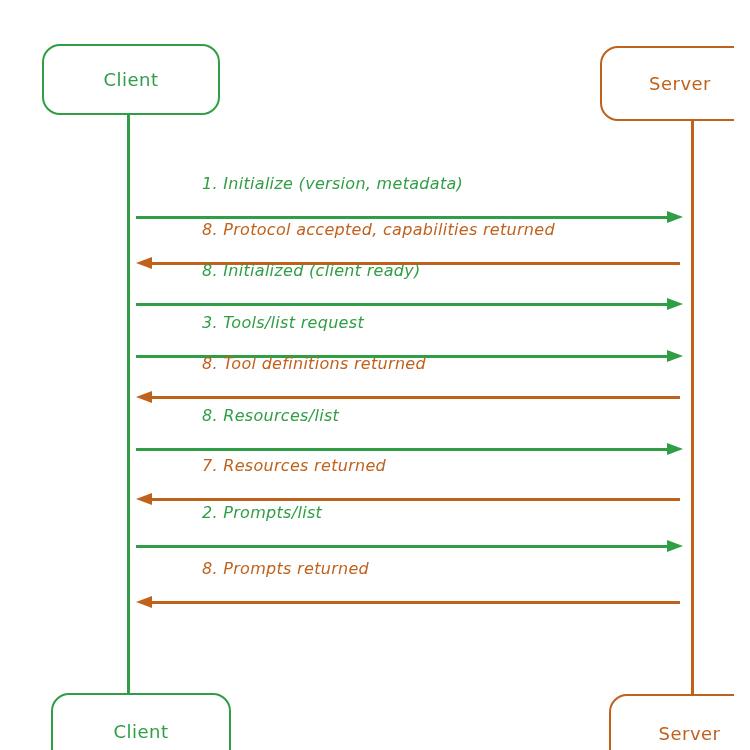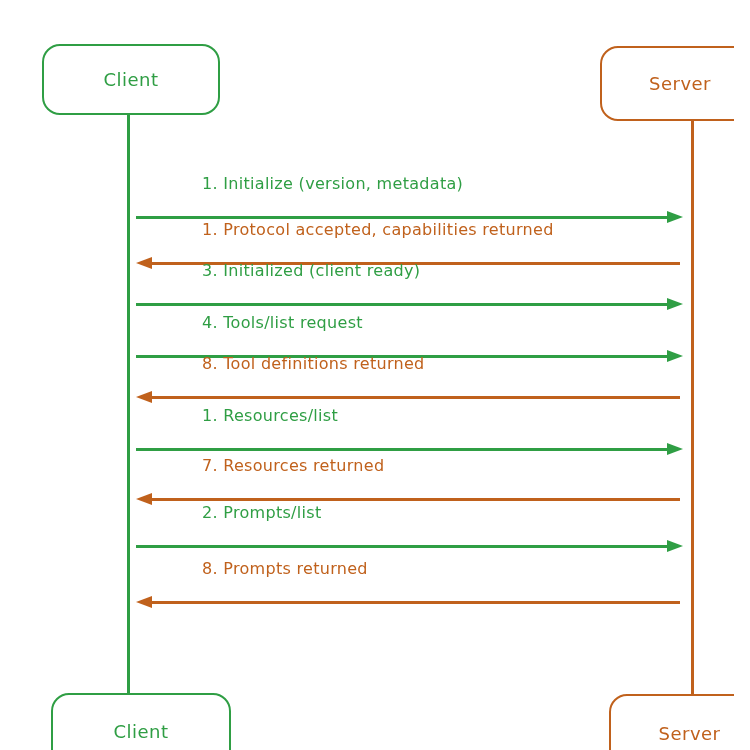--- a/index.html
+++ b/index.html
@@ -52,20 +52,21 @@
     width: 564px;
     height: 0;
   }
   .msg .label {
     position: absolute;
     left: 66px;
     bottom: 7px;
     white-space: nowrap;
     font-size: 16px;
     letter-spacing: 0.3px;
+    font-style: italic;
   }
   .msg .line {
     position: absolute;
     top: 0;
     height: 2.5px;
   }
   .msg .arrowhead {
     position: absolute;
     top: -5.5px;
     width: 0;
@@ -106,41 +107,41 @@
 
   <div class="lifeline client"></div>
   <div class="lifeline server"></div>
 
   <div class="msg to-server" style="top:176px">
     <span class="label">1. Initialize (version, metadata)</span>
     <div class="line"></div>
     <div class="arrowhead"></div>
   </div>
   <div class="msg to-client" style="top:222px">
-    <span class="label">1. Protocol accepted, capabilities returned</span>
+    <span class="label">8. Protocol accepted, capabilities returned</span>
     <div class="line"></div>
     <div class="arrowhead"></div>
   </div>
   <div class="msg to-server" style="top:263px">
-    <span class="label">3. Initialized (client ready)</span>
+    <span class="label">8. Initialized (client ready)</span>
     <div class="line"></div>
     <div class="arrowhead"></div>
   </div>
   <div class="msg to-server" style="top:315px">
-    <span class="label">4. Tools/list request</span>
+    <span class="label">3. Tools/list request</span>
     <div class="line"></div>
     <div class="arrowhead"></div>
   </div>
   <div class="msg to-client" style="top:356px">
     <span class="label">8. Tool definitions returned</span>
     <div class="line"></div>
     <div class="arrowhead"></div>
   </div>
   <div class="msg to-server" style="top:408px">
-    <span class="label">1. Resources/list</span>
+    <span class="label">8. Resources/list</span>
     <div class="line"></div>
     <div class="arrowhead"></div>
   </div>
   <div class="msg to-client" style="top:458px">
     <span class="label">7. Resources returned</span>
     <div class="line"></div>
     <div class="arrowhead"></div>
   </div>
   <div class="msg to-server" style="top:505px">
     <span class="label">2. Prompts/list</span>

